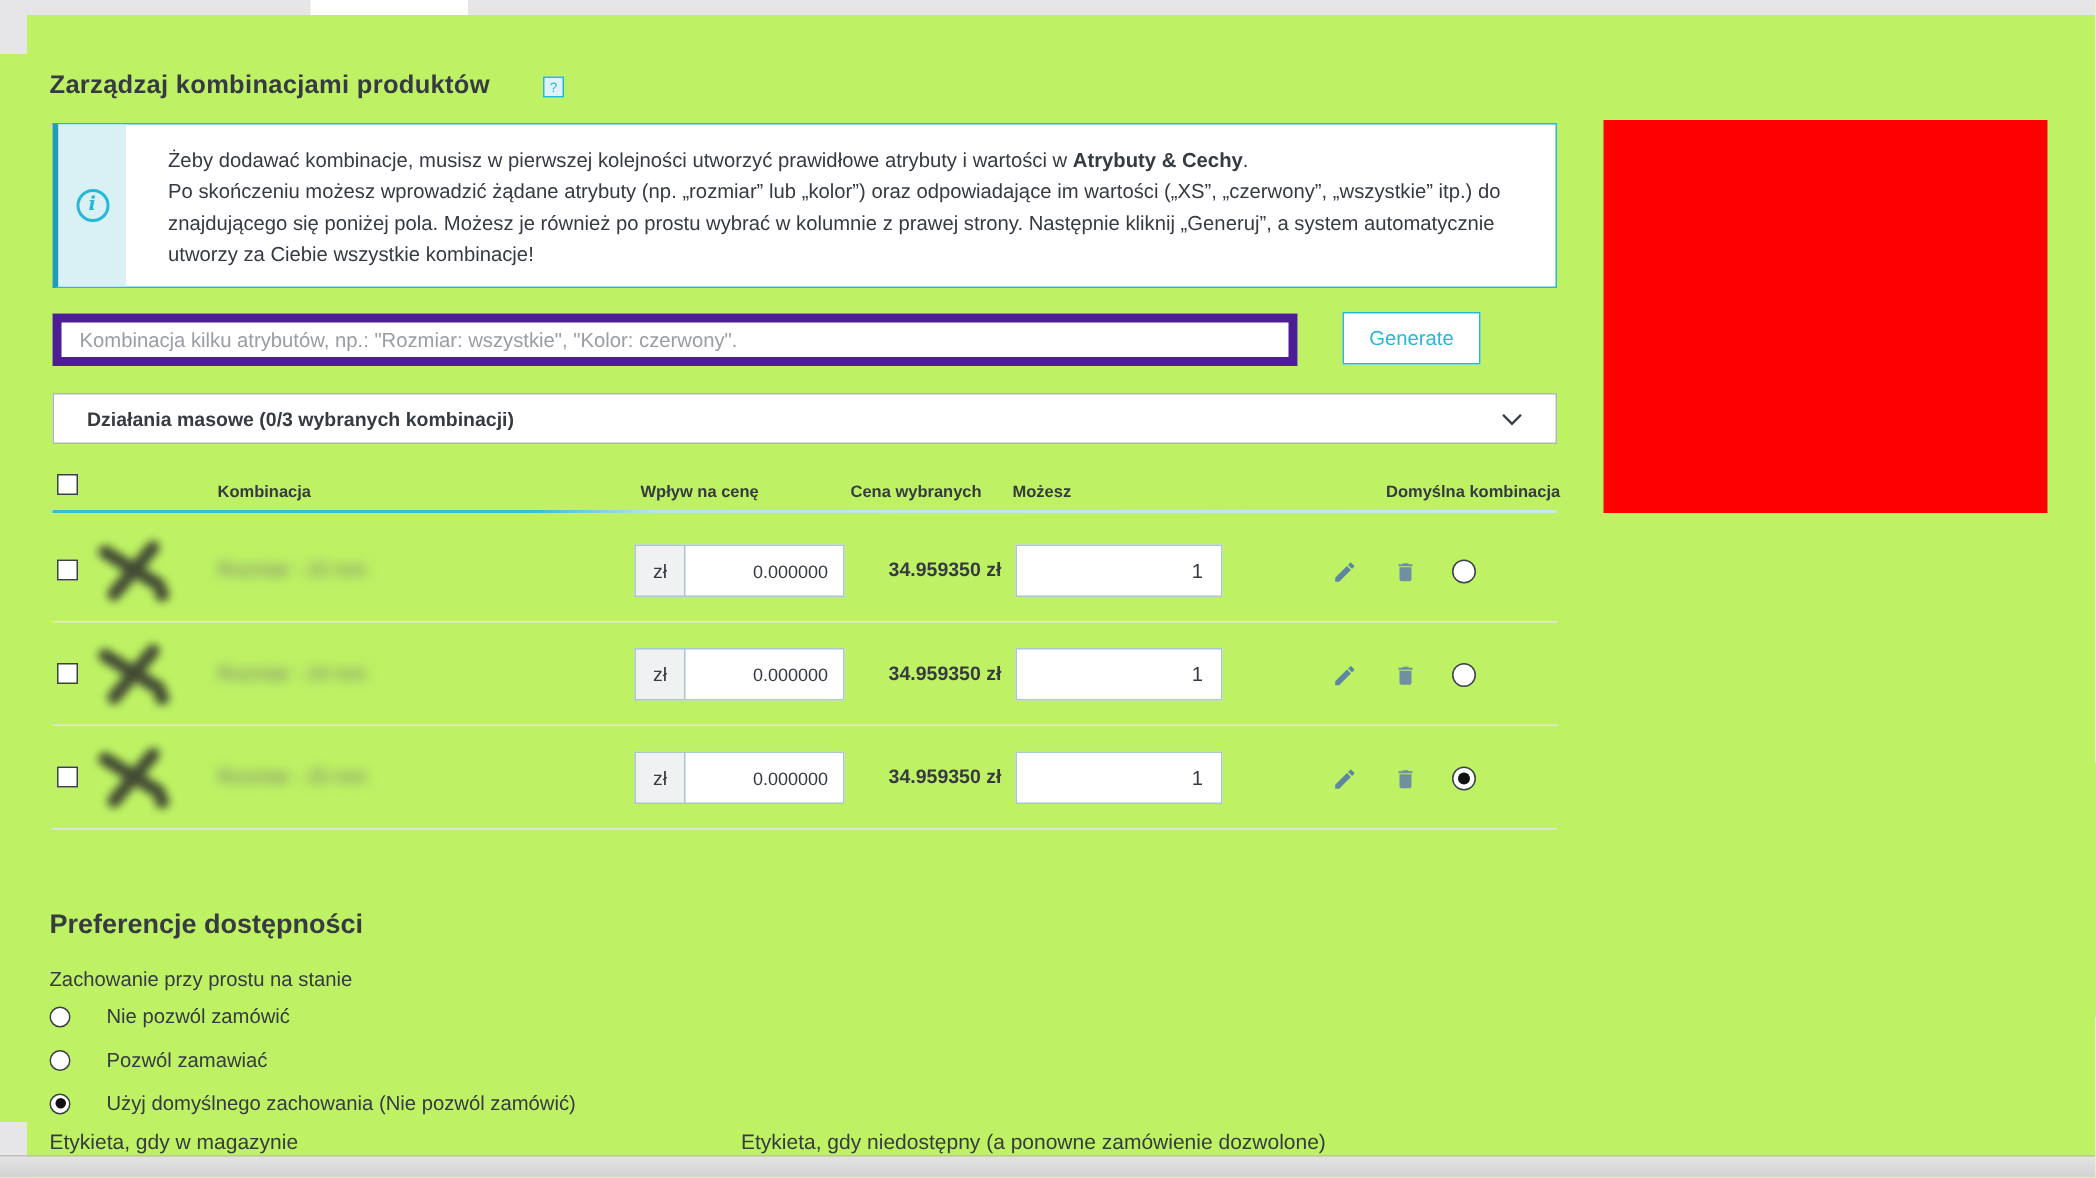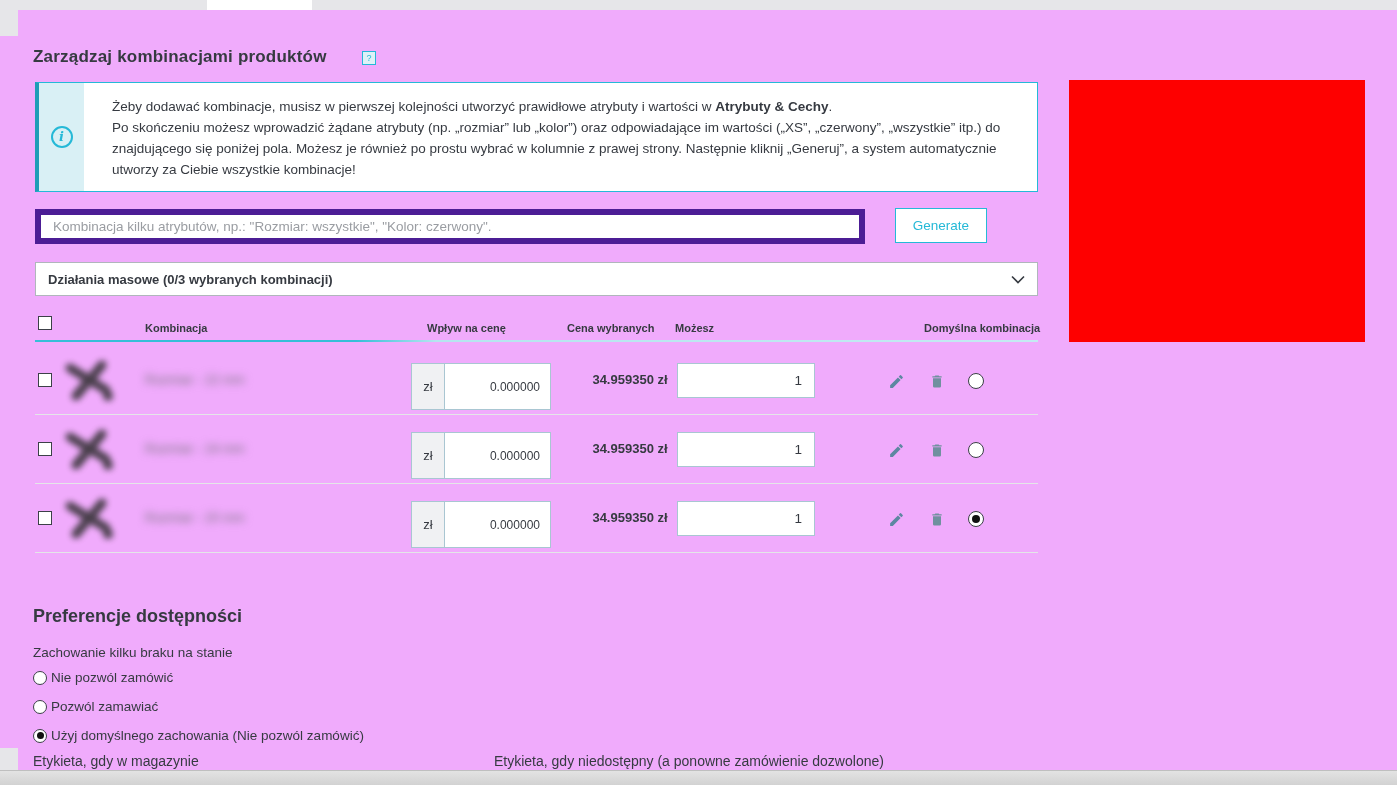--- a/index.html
+++ b/index.html
@@ -1,18 +1,18 @@
 <!DOCTYPE html>
 <html><head>
 <meta charset="utf-8">
 <style>
   * { box-sizing: border-box; margin: 0; padding: 0; }
   html, body { width: 1397px; height: 785px; background: #ffffff; overflow: hidden;
     font-family: "Liberation Sans", sans-serif; color: #363a41; }
-  .stage { position: relative; width: 1397px; height: 785px; background: #f0abfc; }
+  .stage { position: relative; width: 1397px; height: 785px; background: #bef264; }
 
   
   .top-strip { position: absolute; left: 0; top: 0; width: 1397px; height: 10px; background: #e6e6e9; }
   .tab-notch { position: absolute; left: 207px; top: 0; width: 105px; height: 10px; background: #ffffff; }
   .left-rail-top { position: absolute; left: 0; top: 0; width: 18px; height: 36px; background: #e6e6e9; }
   .left-rail-bottom { position: absolute; left: 0; top: 748px; width: 18px; height: 37px; background: #e6e6e9; }
   .bottom-scrollbar { position: absolute; left: 0; top: 770px; width: 1397px; height: 15px;
     background: linear-gradient(#e3e3e3, #d2d2d2); border-top: 1px solid #bfbfbf; }
 
   
@@ -35,40 +35,40 @@
     border: 6px solid #4c1d95; padding: 0 12px; font-size: 13.5px; color: #363a41;
     font-family: "Liberation Sans", sans-serif; }
   .attr-input::placeholder { color: #9a9da2; opacity: 1; }
   .generate-btn { position: absolute; left: 895px; top: 208px; width: 92px; height: 35px;
     background: #ffffff; border: 1px solid #25b9d7; color: #25b9d7; font-size: 13.5px;
     cursor: pointer; font-family: "Liberation Sans", sans-serif; }
 
   
   .bulk-bar { position: absolute; left: 35px; top: 262px; width: 1003px; height: 34px;
     border: 1px solid #b0b6bc; background: #fff; display: flex; align-items: center;
-    padding: 0 12px; cursor: pointer; }
+    padding: 0 22px; cursor: pointer; }
   .bulk-label { font-size: 13px; font-weight: bold; }
   .bulk-chevron { margin-left: auto; display: flex; }
 
   
   .tbl-header { position: absolute; left: 35px; top: 316px; width: 1003px; height: 24px; }
   .tbl-header .col { position: absolute; top: 6px; font-size: 11px; font-weight: bold; white-space: nowrap; }
   .header-underline { position: absolute; left: 35px; top: 340px; width: 1003px; height: 2px;
     background: linear-gradient(to right, #36bed8 0%, #36bed8 32%, #b5e5ef 40%, #c4eaf2 100%); }
 
   .checkbox { width: 14px; height: 14px; background: #fff; border: 1px solid #3c4048; display: inline-block; cursor: pointer; }
   .hdr-check { position: absolute; left: 3px; top: 0; }
 
   .row { position: absolute; left: 35px; width: 1003px; height: 69px; border-bottom: 1px solid #e4e6e8; }
   .row .row-check { position: absolute; left: 3px; top: 27px; }
   .thumb { position: absolute; left: 25px; top: 10px; width: 58px; height: 48px; filter: blur(3px); opacity: .85; }
   .combo-name { position: absolute; left: 110px; top: 26px; width: 180px; font-size: 13px; color: #6e7176;
     filter: blur(4px); white-space: nowrap; }
 
-  .impact-group { position: absolute; left: 376px; top: 17px; display: flex; height: 47px; }
+  .impact-group { position: absolute; left: 388px; top: 17px; display: flex; height: 35px; }
   .impact-prefix { width: 33px; background: #f0f1f3; border: 1px solid #a9c6d2; border-right: none;
     font-size: 13px; display: flex; align-items: center; justify-content: center; color: #363a41; }
   .impact-input { width: 107px; border: 1px solid #a9c6d2; text-align: right; padding: 0 10px;
     font-size: 12px; color: #363a41; font-family: "Liberation Sans", sans-serif; }
   .final-price { position: absolute; left: 535px; top: 26px; width: 120px; text-align: center;
     font-size: 13px; font-weight: 600; }
   .qty-input { position: absolute; left: 642px; top: 17px; width: 138px; height: 35px;
     border: 1px solid #a9c6d2; text-align: right; padding: 0 12px; font-size: 13.5px;
     color: #363a41; font-family: "Liberation Sans", sans-serif; }
 
@@ -78,21 +78,21 @@
 
   .radio { width: 16px; height: 16px; border: 1px solid #3c4048; border-radius: 50%; background: #fff;
     display: inline-block; position: relative; cursor: pointer; }
   .radio.checked::after { content: ""; position: absolute; left: 3px; top: 3px; width: 8px; height: 8px;
     border-radius: 50%; background: #111; }
   .row .row-radio { position: absolute; left: 933px; top: 27px; }
 
   
   .avail-title { position: absolute; left: 33px; top: 606px; font-size: 18px; font-weight: bold; }
   .avail-sub { position: absolute; left: 33px; top: 645px; font-size: 13.5px; }
-  .opt { position: absolute; left: 33px; display: flex; align-items: center; gap: 4px; font-size: 13.5px; cursor: pointer; }
+  .opt { position: absolute; left: 33px; display: flex; align-items: center; gap: 24px; font-size: 13.5px; cursor: pointer; }
   .opt .radio { width: 14px; height: 14px; }
   .opt .radio.checked::after { left: 2.5px; top: 2.5px; width: 7px; height: 7px; }
   .opt1 { top: 670px; } .opt2 { top: 699px; } .opt3 { top: 728px; }
 
   .stock-label-left { position: absolute; left: 33px; top: 753px; font-size: 14px; }
   .stock-label-right { position: absolute; left: 494px; top: 753px; font-size: 14px; }
 
   
   .redacted { position: absolute; left: 1069px; top: 80px; width: 296px; height: 262px; background: #fe0000; }
 
@@ -230,21 +230,21 @@
     </button>
     <button class="icon-btn delete-btn">
       <svg width="16" height="17" viewBox="0 0 24 24">
           <path fill="#70909f" d="M6 19a2 2 0 0 0 2 2h8a2 2 0 0 0 2-2V7H6v12zM19 4h-3.5l-1-1h-5l-1 1H5v2h14V4z"></path>
         </svg>
     </button>
     <span class="radio row-radio checked"></span>
   </div>
 
   <h2 class="avail-title">Preferencje dostępności</h2>
-  <div class="avail-sub">Zachowanie kilku braku na stanie</div>
+  <div class="avail-sub">Zachowanie przy prostu na stanie</div>
 
   <label class="opt opt1">
     <span class="radio"></span>
     <span>Nie pozwól zamówić</span>
   </label>
   <label class="opt opt2">
     <span class="radio"></span>
     <span>Pozwól zamawiać</span>
   </label>
   <label class="opt opt3">

